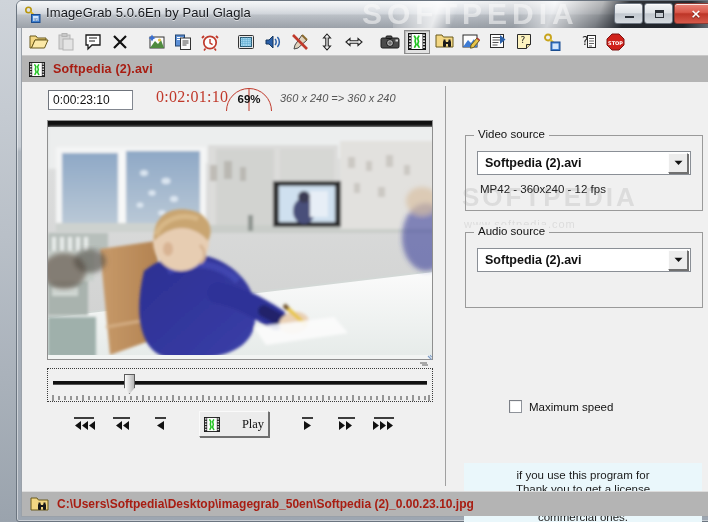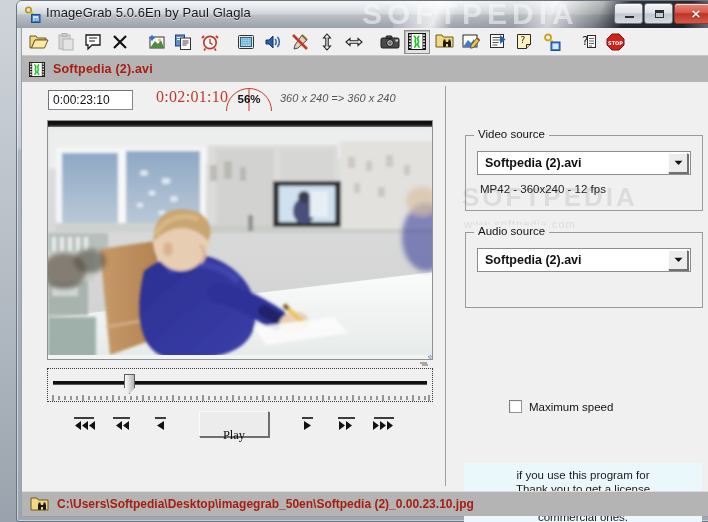--- a/index.html
+++ b/index.html
@@ -191,21 +191,20 @@
     background:transparent; border:none; cursor:default;
   }
   #play-btn{
     width:70px; height:26px;
     border:1px solid #707070;
     border-top-color:#fafafa; border-left-color:#fafafa;
     background:#ececec;
     box-shadow: 1px 1px 0 #6e6e6e;
     display:flex; align-items:center; justify-content:center; gap:22px;
     cursor:default;
-    flex-direction:column;
   }
   #play-btn .lbl{ font-size:12.5px; color:#111; font-family:"Liberation Serif", serif; }
 
   
   .group{
     position:absolute;
     border:1px solid #9a9a9a;
     background:transparent;
   }
   .group > .legend{
@@ -531,21 +530,21 @@
       <div id="timecode-row">
         <div id="tc-input">0:00:23:10</div>
         <div id="tc-total">0:02:01:10</div>
 
         <div id="zoom-gauge">
           <svg width="48" height="24" viewBox="0 0 48 24">
             <path d="M1.5 23 A22.5 22.5 0 0 1 46.5 23" fill="none" stroke="#c0392b" stroke-width="1"></path>
             <path d="M24 23 V1" stroke="#c0392b" stroke-width="1"></path>
             <path d="M1.5 23 H46.5" stroke="#ffffff" stroke-width="0"></path>
           </svg>
-          <div id="zoom-label">56%</div>
+          <div id="zoom-label">69%</div>
         </div>
 
         <div id="dims">360 x 240  =&gt;  360 x 240</div>
       </div>
 
       <div id="video-frame">
         <svg id="video-canvas" viewBox="0 0 386 240" preserveAspectRatio="none">
           <defs>
             <linearGradient id="wallg" x1="0" y1="0" x2="0" y2="1">
               <stop offset="0" stop-color="#dfe0e0"></stop>

